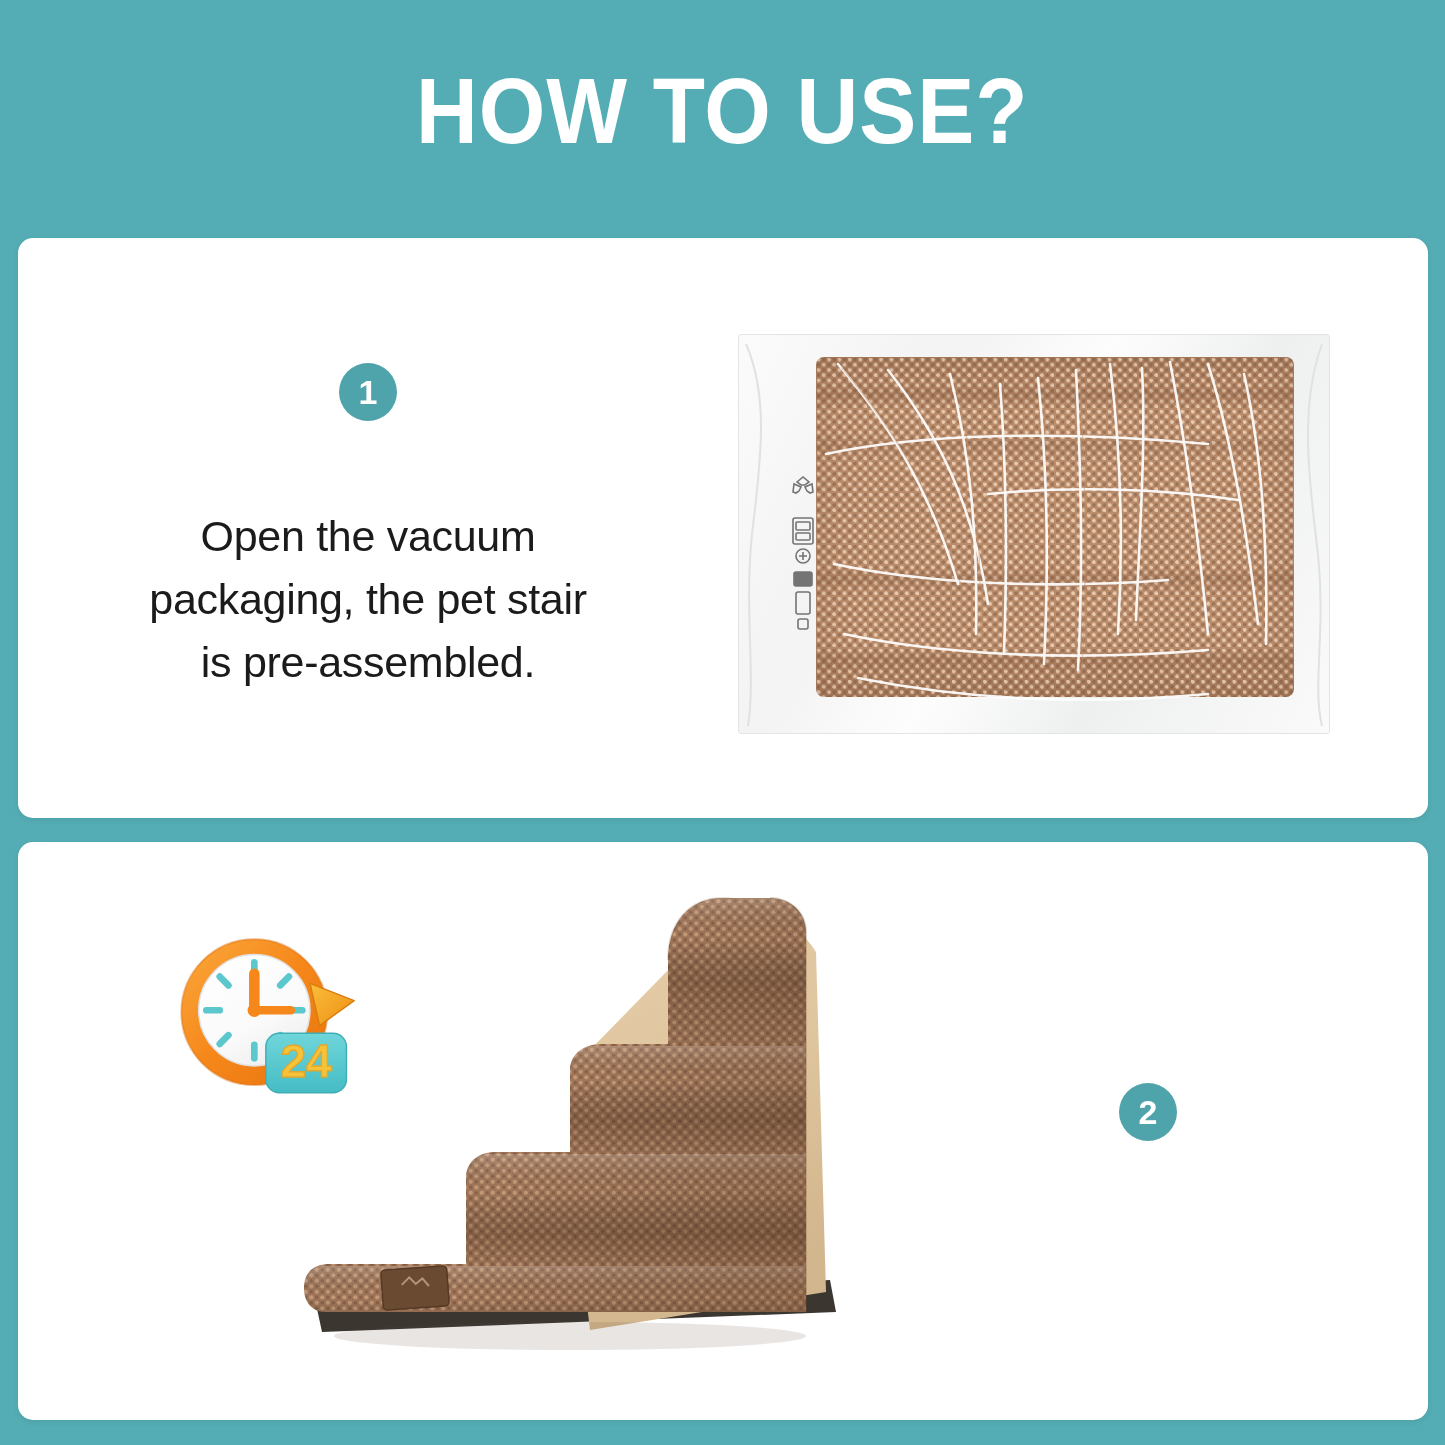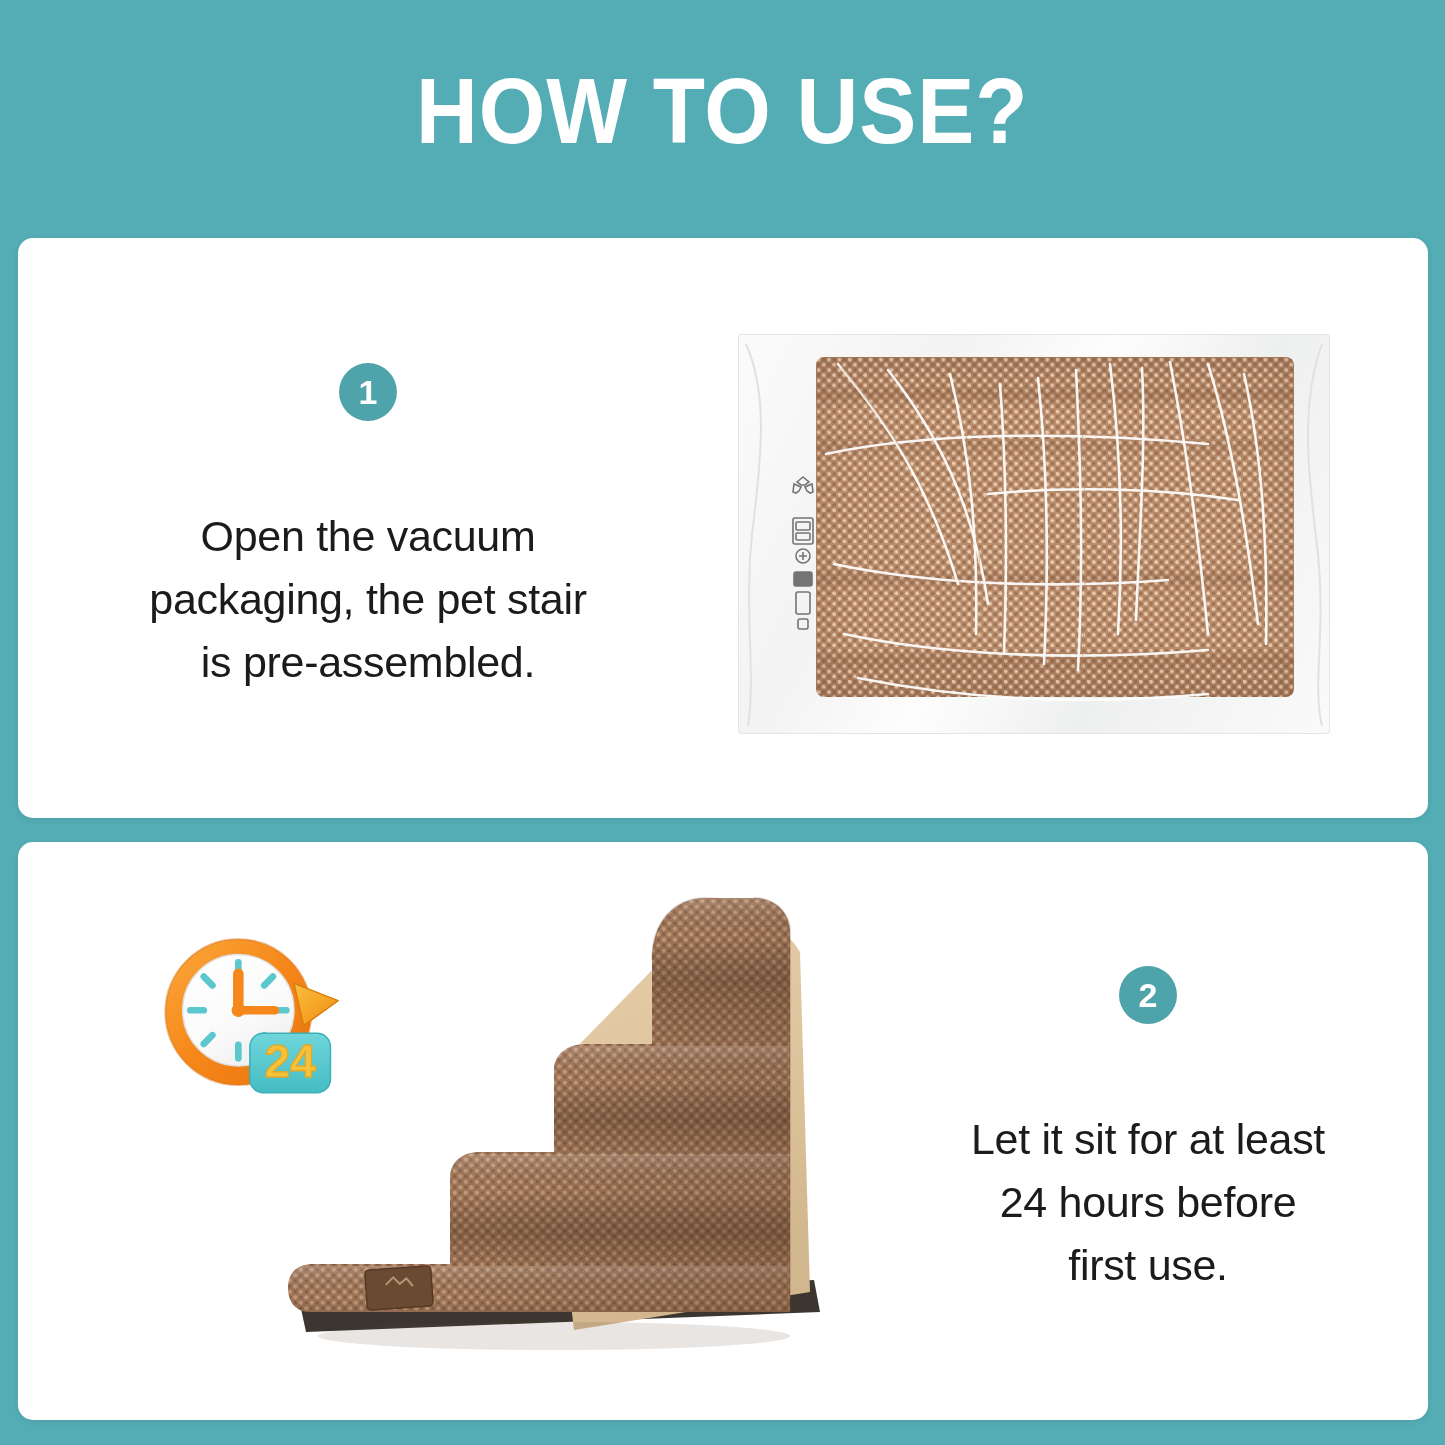--- a/index.html
+++ b/index.html
@@ -156,21 +156,21 @@
     left: 50px;
     top: 140px;
     width: 30px;
     height: 160px;
     opacity: 0.75;
   }
 
   
   .stairs-wrap {
     position: absolute;
-    left: 0;
+    left: 16px;
     top: 0;
     width: 100%;
     height: 100%;
   }
   .clock-icon {
     position: absolute;
     left: 132px;
     top: 78px;
     width: 192px;
     height: 192px;
@@ -403,19 +403,16 @@
           </g>
 
           <ellipse cx="300" cy="476" rx="236" ry="14" fill="rgba(90,70,55,0.14)"></ellipse>
         </svg>
 
       </div>
     </div>
 
     <div class="step-text-block">
       <div class="step-badge">2</div>
-      <p class="step-text">Let it sit for at least
-24 hours before
-first use.</p>
     </div>
 
   </div>
 </section>
 
 </body></html>

